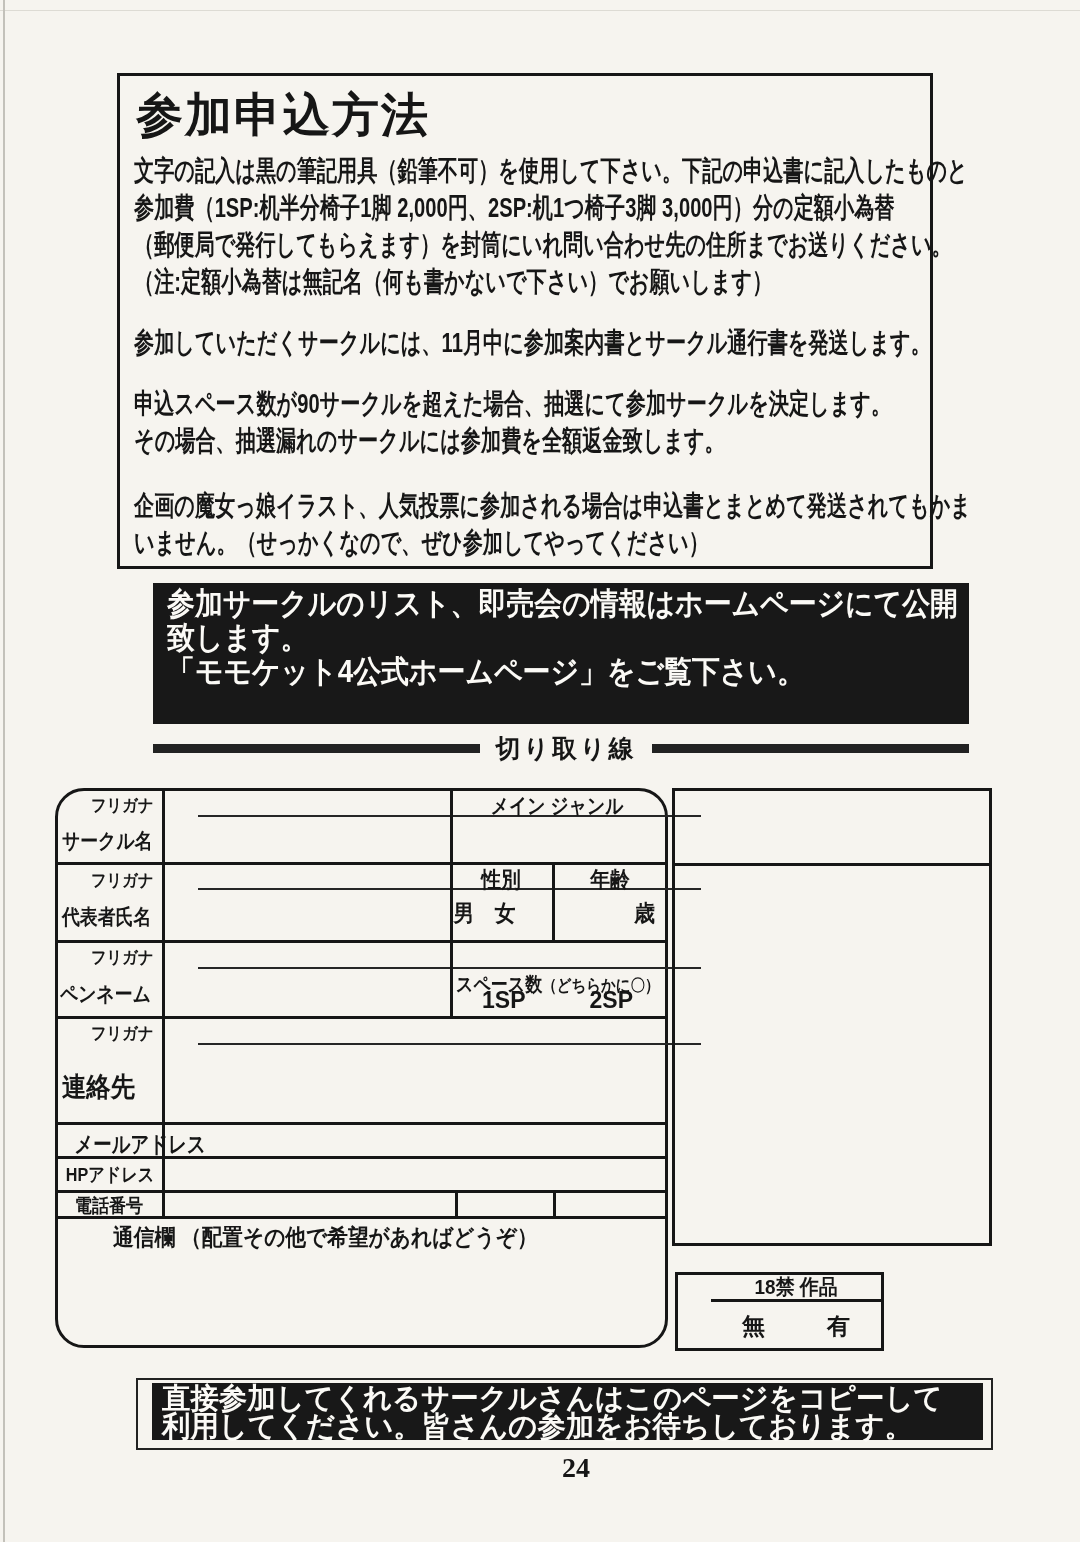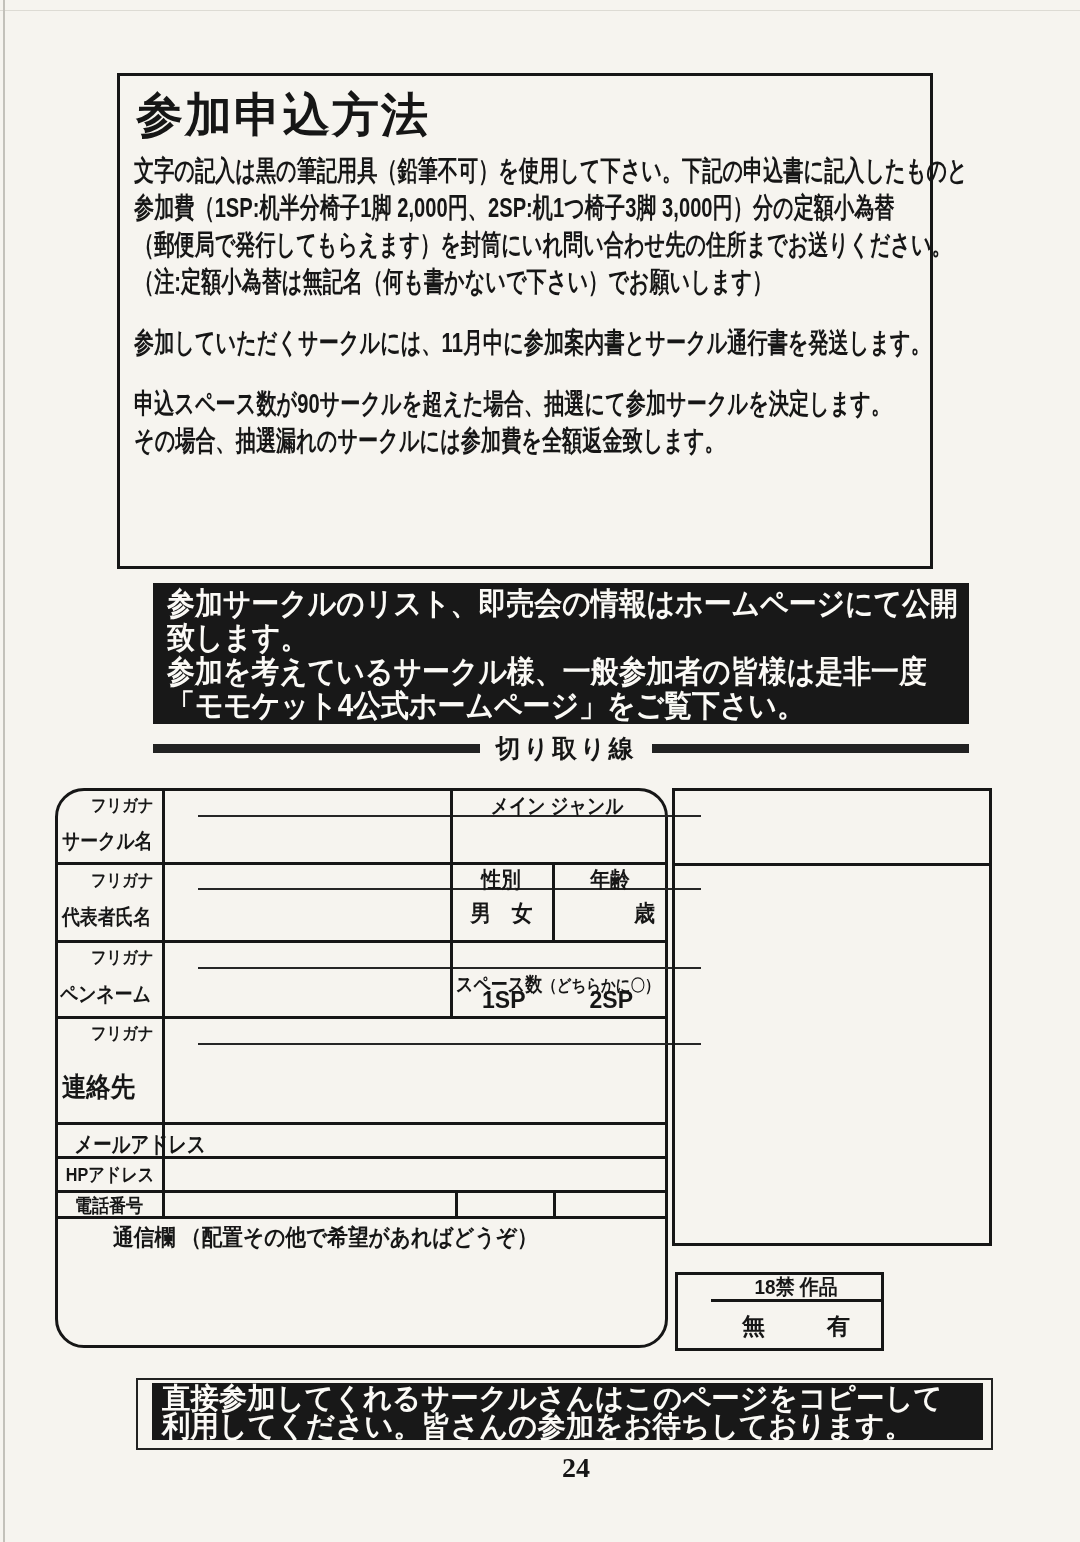--- a/index.html
+++ b/index.html
@@ -48,28 +48,31 @@
 
     <div style="font-size:28px;margin-top:24px;">
       <div class="pline"><span class="sx s72">参加していただくサークルには、11月中に参加案内書とサークル通行書を発送します。</span></div>
     </div>
 
     <div style="font-size:28px;margin-top:24px;">
       <div class="pline"><span class="sx s72">申込スペース数が90サークルを超えた場合、抽選にて参加サークルを決定します。</span></div>
       <div class="pline"><span class="sx s72">その場合、抽選漏れのサークルには参加費を全額返金致します。</span></div>
     </div>
 
+    <div style="font-size:28px;margin-top:28px;">
+      <div class="pline"><span class="sx s72">企画の魔女っ娘イラスト、人気投票に参加される場合は申込書とまとめて発送されてもかま</span></div>
+      <div class="pline"><span class="sx s72">いません。（せっかくなので、ぜひ参加してやってください）</span></div>
+    </div>
   </div>
 </div>
 
 <div class="abs inv" style="left:117px;top:583px;width:816px;height:141px;padding:0;box-sizing:border-box;">
   <div style="padding:4px 12px 0 14px;font-size:31px;">
     <div class="bline"><span class="sx s90">参加サークルのリスト、即売会の情報はホームページにて公開</span></div>
     <div class="bline"><span class="sx s90">致します。</span></div>
-    <div class="bline"><span class="sx s90">参加を考えているサークル様、一般参加者の皆様は是非一度</span></div>
     <div class="bline"><span class="sx s90">「モモケット4公式ホームページ」をご覧下さい。</span></div>
   </div>
 </div>
 
 <div class="abs" style="left:117px;top:735px;width:816px;height:26px;display:flex;align-items:center;">
   <div style="width:327px;height:9px;background:#222;"></div>
   <div style="width:172px;text-align:center;font-size:25px;letter-spacing:3px;">切り取り線</div>
   <div style="flex:1;height:9px;background:#222;"></div>
 </div>
 
@@ -107,21 +110,21 @@
   <div class="lbl" style="left:0;top:278px;width:100px;font-size:27px;"><span class="sx sxc s90">連絡先</span></div>
 
   <div class="lbl" style="left:0;top:338px;width:102px;text-align:center;font-size:23px;"><span class="sx sxc s80">メールアドレス</span></div>
   <div class="lbl" style="left:0;top:371px;width:102px;text-align:center;font-size:19px;"><span class="sx sxc s85">HPアドレス</span></div>
   <div class="lbl" style="left:0;top:402px;width:102px;text-align:center;font-size:19px;"><span class="sx sxc s90">電話番号</span></div>
 
   <div class="lbl" style="left:392px;top:1px;width:215px;text-align:center;font-size:21px;"><span class="sx sxc s85">メイン ジャンル</span></div>
 
   <div class="lbl" style="left:392px;top:74px;width:102px;text-align:center;font-size:22px;"><span class="sx sxc s90">性別</span></div>
   <div class="lbl" style="left:497px;top:74px;width:110px;text-align:center;font-size:22px;"><span class="sx sxc s90">年齢</span></div>
-  <div class="lbl" style="left:392px;top:107px;width:102px;text-align:center;font-size:23px;"><span class="sx sxc s90">男　女</span></div>
+  <div class="lbl" style="left:392px;top:107px;width:102px;font-size:23px;"><span class="sx sxc s90">男　女</span></div>
   <div class="lbl" style="left:497px;top:107px;width:100px;text-align:right;font-size:23px;"><span class="sx sxr s90">歳</span></div>
 
   <div class="lbl" style="left:398px;top:180px;font-size:20px;"><span class="sx s85"><span>スペース数</span><span style="font-size:17px;">（どちらかに〇）</span></span></div>
   <div class="lbl" style="left:392px;top:196px;width:215px;height:26px;display:flex;justify-content:space-around;align-items:center;font-size:23px;">
     <span>1SP</span>
     <span>2SP</span>
   </div>
 
   <div class="abs" style="left:107px;top:0;width:285px;height:71px;"></div>
   <div class="abs" style="left:107px;top:74px;width:285px;height:75px;"></div>

